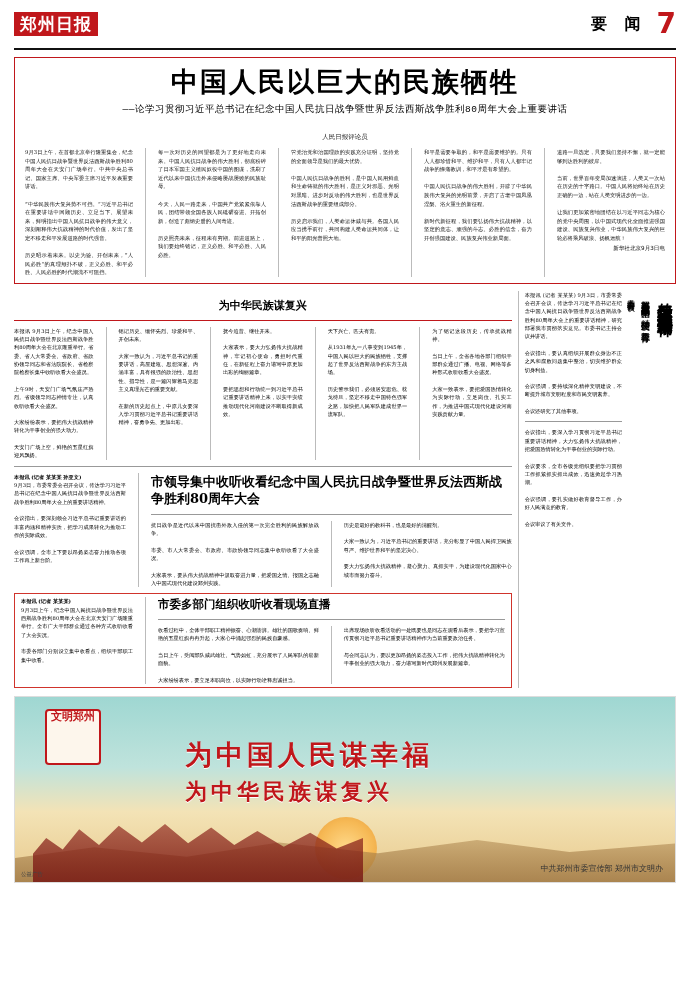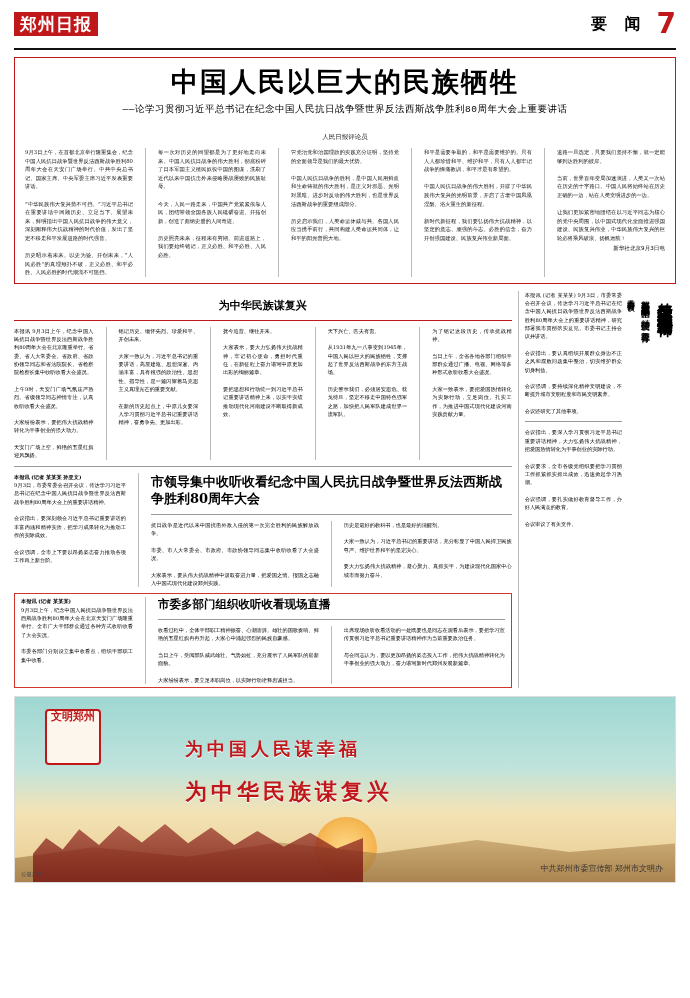--- a/index.html
+++ b/index.html
@@ -74,21 +74,21 @@
     background:linear-gradient(180deg,rgba(190,150,90,.45),rgba(150,110,60,.75));
     clip-path:polygon(0 60%,12% 42%,26% 58%,40% 34%,55% 52%,70% 30%,84% 50%,100% 36%,100% 100%,0 100%);}
   .poster-crowd{position:absolute;left:18px;bottom:0;width:330px;height:88px;
     background:linear-gradient(180deg,rgba(160,40,30,.55),rgba(120,25,20,.85));
     clip-path:polygon(0 68%,4% 50%,9% 63%,14% 40%,20% 58%,26% 36%,33% 55%,40% 34%,47% 56%,54% 38%,61% 58%,68% 42%,76% 60%,84% 44%,92% 62%,100% 50%,100% 100%,0 100%);}
   .poster-flag{position:absolute;left:30px;top:12px;width:52px;height:52px;border:2px solid #c0171b;border-radius:4px;
     display:flex;justify-content:center;background:#fdf6ec;}
   .poster-flag span{font-size:11px;color:#c0171b;font-weight:bold;line-height:1.1;text-align:center;}
   .poster-line1,.poster-line2{position:absolute;left:170px;font-weight:bold;color:#c0171b;
     font-family:"DejaVu Serif",serif;letter-spacing:4px;text-shadow:0 1px 0 #fff;}
-  .poster-line1{top:40px;font-size:18px;}
+  .poster-line1{top:40px;font-size:27px;}
   .poster-line2{top:80px;font-size:22px;}
   .poster-credit{position:absolute;right:12px;bottom:8px;font-size:8px;color:#333;margin-top:48px;}
   .poster-tag{position:absolute;left:6px;bottom:4px;font-size:5.5px;color:#444;}
 </style>
 </head>
 <body>
 
 <div class="page">
 
   <div class="masthead">

